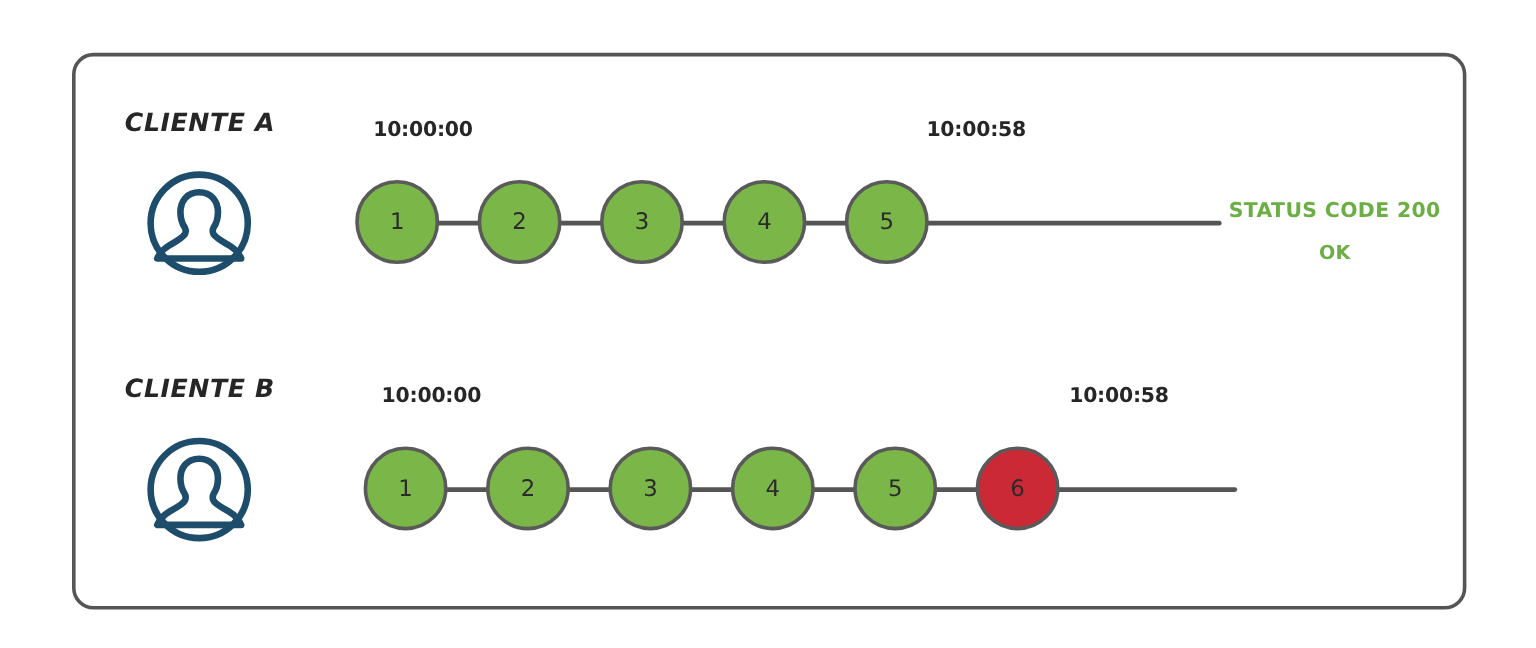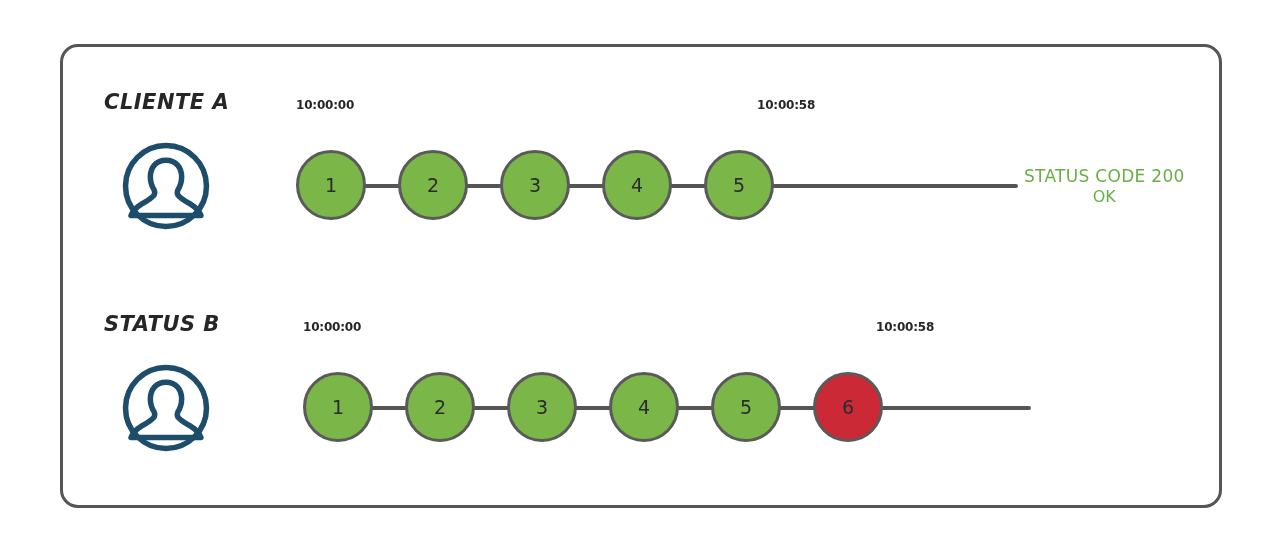--- a/index.html
+++ b/index.html
@@ -61,25 +61,26 @@
     position: absolute;
     left: 120px;
     top: 58px;
     width: 92px;
     height: 92px;
   }
 
   .timestamp {
     position: absolute;
     font-family: "DejaVu Sans", sans-serif;
-    font-size: 12px;
+    font-size: 17px;
     font-weight: bold;
     color: #262626;
     white-space: nowrap;
     letter-spacing: -0.2px;
+    margin-left: 15px;
   }
 
   
   .chain {
     position: absolute;
     left: 296px;
     top: 66px;
     height: 76px;
   }
   .chain-line {
@@ -115,21 +116,21 @@
     font-family: "DejaVu Sans", sans-serif;
   }
   .status .line1 {
     font-size: 17px;
     letter-spacing: 0.3px;
     display: block;
   }
   .status .line2 {
     font-size: 16px;
     display: block;
-    margin-top: 1px;
+    margin-top: 15px;
   }
   .status.ok   { color: #6aae44; }
   .status.err  { color: #cc2936; }
   .status.err .line2 { font-style: italic; font-size: 15px; }
 </style>
 </head>
 <body>
 
 <div id="canvas">
 
@@ -168,29 +169,29 @@
       <div class="chain-line" style="left:372px; width:40px;"></div>
       <div class="chain-line" style="left:474px; width:248px;"></div>
 
       <div class="node ok" style="left:0px;">1</div>
       <div class="node ok" style="left:102px;">2</div>
       <div class="node ok" style="left:204px;">3</div>
       <div class="node ok" style="left:306px;">4</div>
       <div class="node ok" style="left:408px;">5</div>
     </div>
 
-    <div class="status ok" style="left:1024px; top:84px;">
+    <div class="status ok" style="left:1024px; top:84px;font-weight:bold;">
       <span class="line1">STATUS CODE 200</span>
       <span class="line2">OK</span>
     </div>
   </div>
 
   <div class="row row-b">
 
-    <div class="client-label">STATUS B</div>
+    <div class="client-label">CLIENTE B</div>
 
     <div class="avatar">
       <svg viewBox="0 0 100 100" width="92" height="92" aria-hidden="true">
         <circle cx="50" cy="50" r="44" fill="none" stroke="#1d4d6b" stroke-width="6"></circle>
         <path d="M50 22
                  C 39 22 33 30 33 40
                  C 33 47 35 51 37 54
                  C 38 56 38 58 37 60
                  C 34 64 28 67 23 70
                  C 18 73 14 77 12 82

